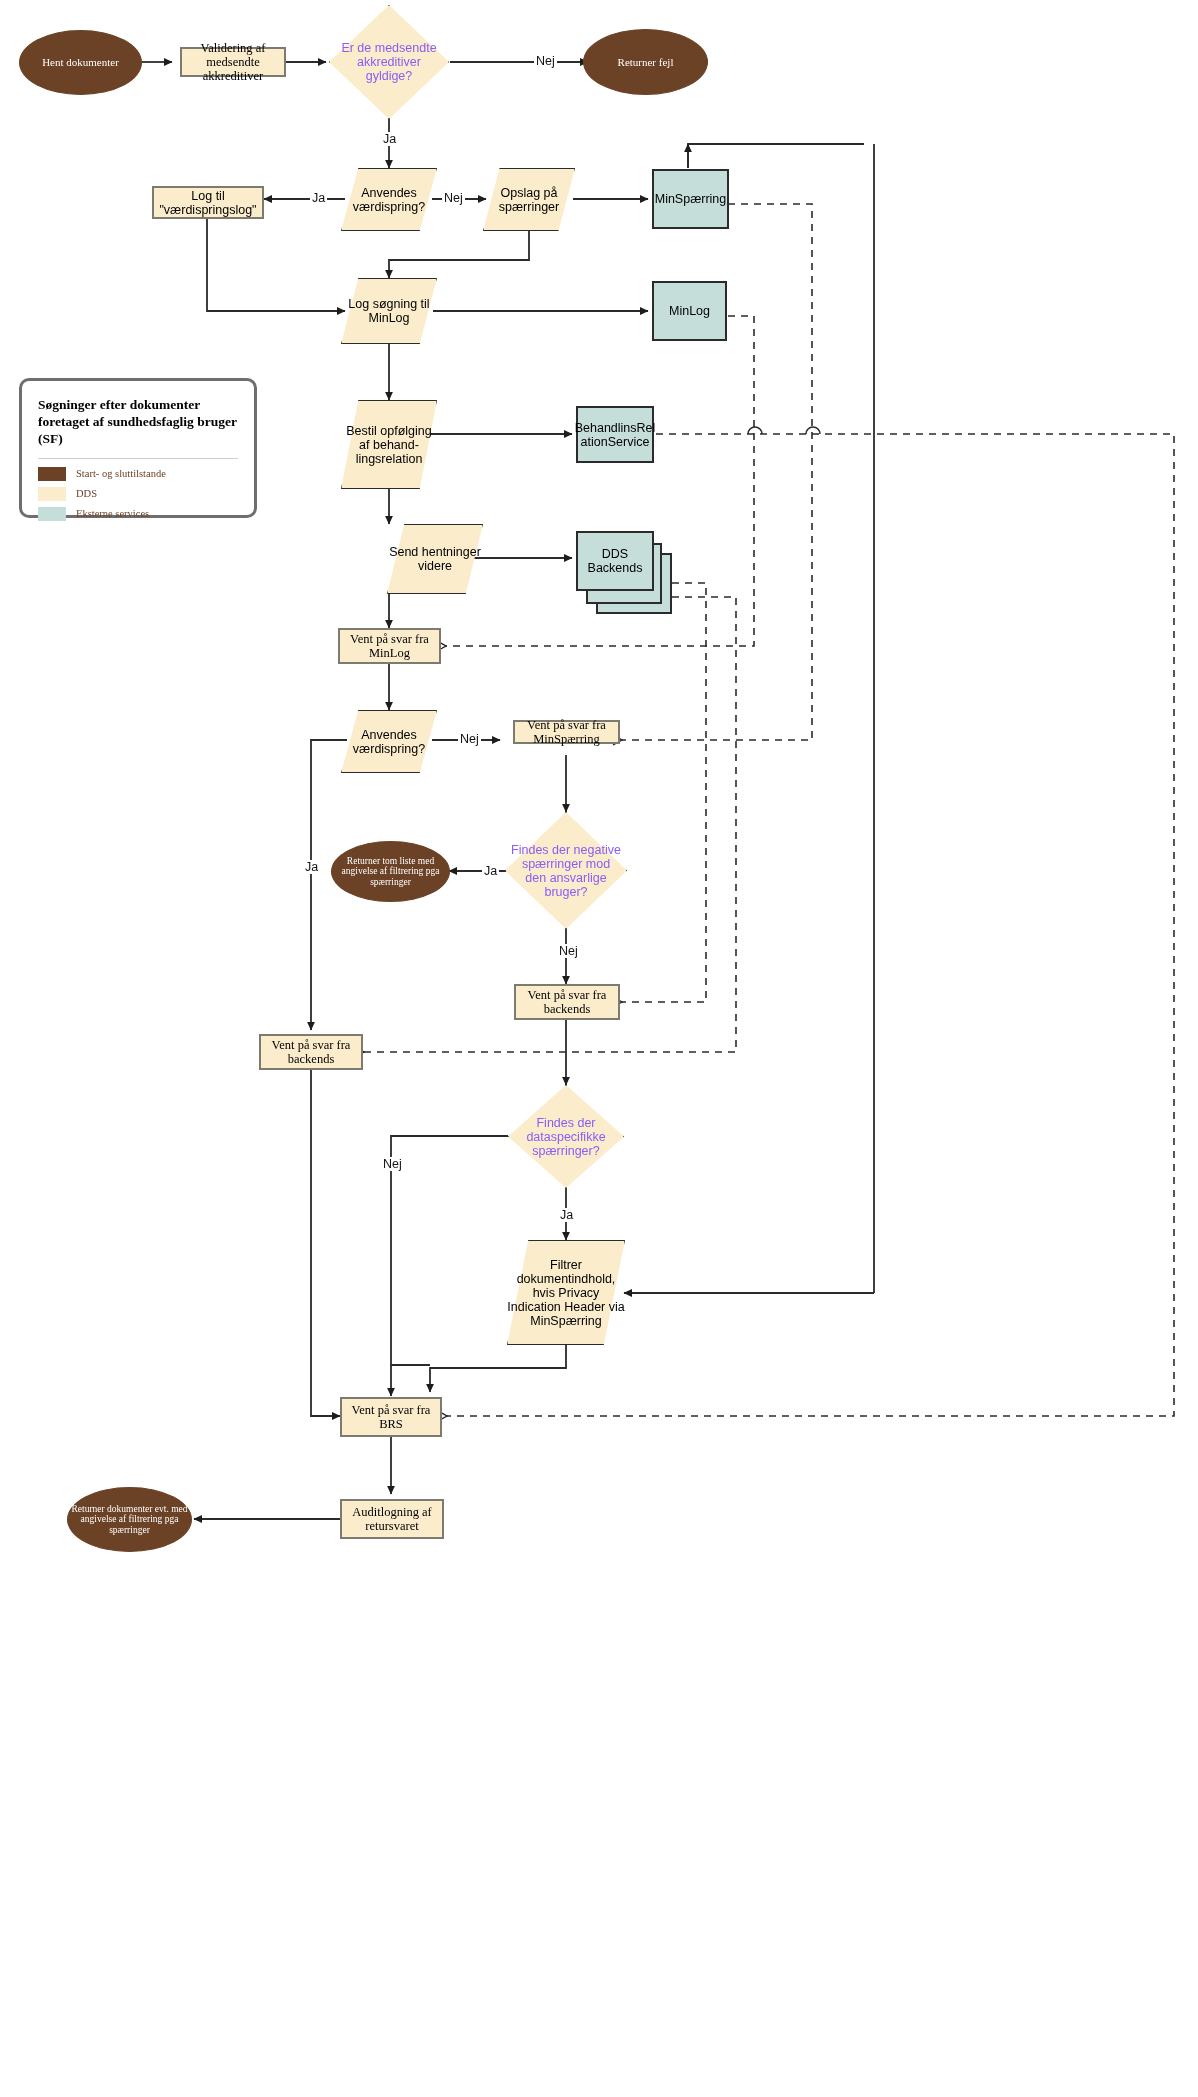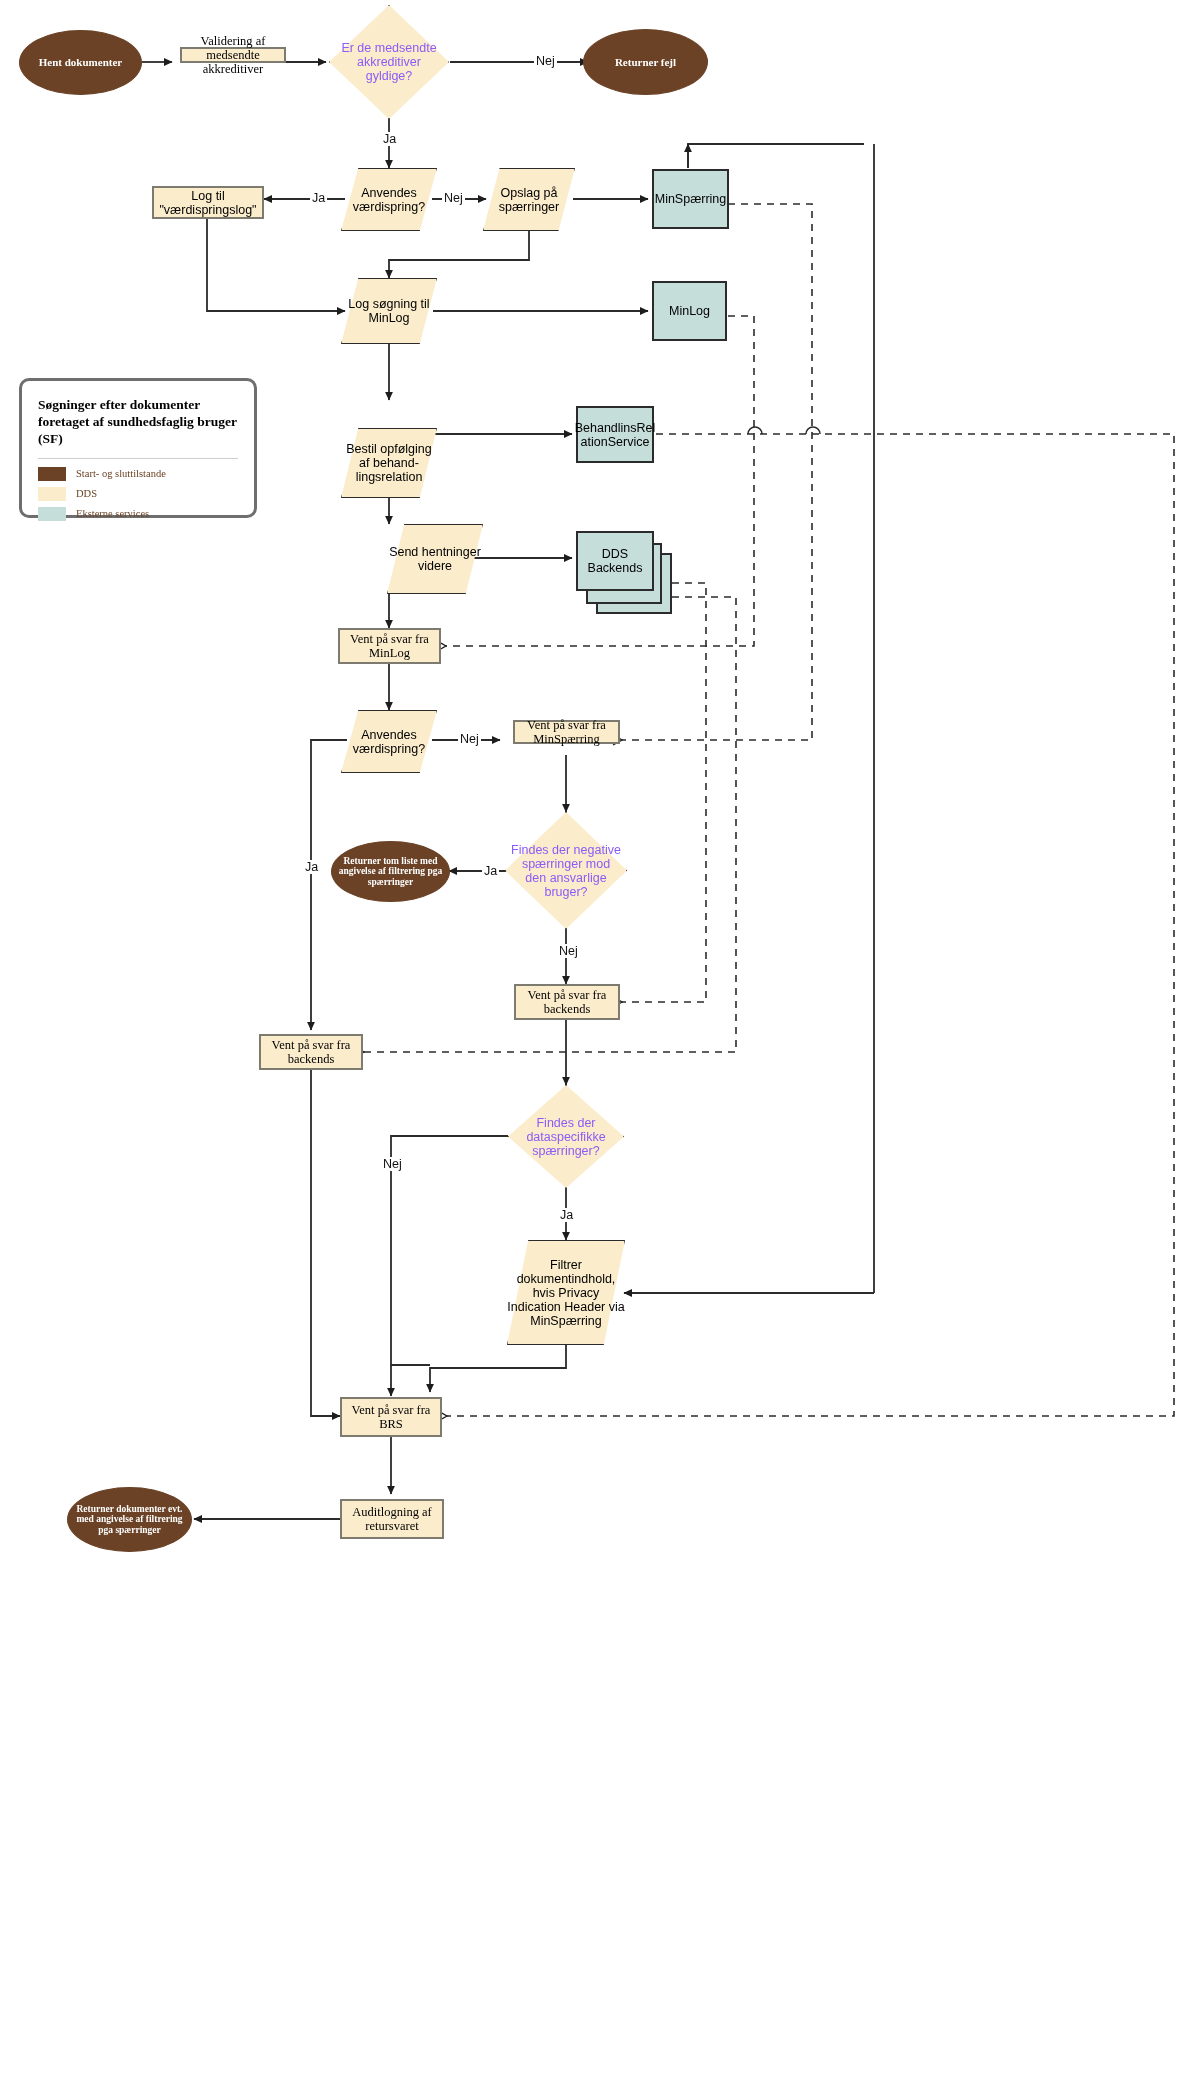--- a/index.html
+++ b/index.html
@@ -4,21 +4,21 @@
 <style>
   html,body{margin:0;padding:0;background:#ffffff;}
   body{font-family:"Liberation Sans",sans-serif;}
   #canvas{position:relative;width:1198px;height:2097px;background:#ffffff;overflow:hidden;}
   svg#wires{position:absolute;left:0;top:0;width:1198px;height:2097px;}
   .node{position:absolute;box-sizing:border-box;display:flex;align-items:center;justify-content:center;text-align:center;}
   .node span{display:block;line-height:1.12;}
 
   
   .term{border-radius:50%;background:#6b4226;border:1px solid #6b4226;color:#ffffff;
-        font-family:"Liberation Serif",serif;font-weight:bold;font-size:11px;}
+        font-family:"Liberation Serif",serif;font-weight:normal;font-size:11px;}
 
   
   .rect{background:#fbeccc;border:2px solid #7d7a70;font-family:"Liberation Serif",serif;font-size:12.5px;color:#000;}
 
   
   .rect-sans{background:#fbeccc;border:2px solid #7d7a70;font-family:"Liberation Sans",sans-serif;font-size:12.5px;color:#000;}
 
   
   .svcbox{background:#c6ded9;border:2px solid #2b2b2b;font-family:"Liberation Sans",sans-serif;font-size:12.5px;color:#000;}
   .stack-shadow{position:absolute;background:#c6ded9;border:2px solid #2b2b2b;box-sizing:border-box;}
@@ -144,21 +144,21 @@
     <g stroke="#2b2b2b" stroke-width="1.6" fill="none">
       <path d="M748,434 a7,7 0 0 1 14,0"></path>
       <path d="M806,434 a7,7 0 0 1 14,0"></path>
     </g>
   </svg>
 
   <div class="node term" style="left:19px;top:30px;width:123px;height:65px;">
     <span>Hent dokumenter</span>
   </div>
 
-  <div class="node rect" style="left:180px;top:47px;width:106px;height:16px;">
+  <div class="node rect" style="left:180px;top:47px;width:106px;height:30px;">
     <span>Validering af medsendte akkreditiver</span>
   </div>
 
   <div class="node dia" style="left:329px;top:5px;width:120px;height:114px;">
     <div class="dia-shape"></div>
     <span class="dia-lbl">Er de medsendte akkreditiver gyldige?</span>
   </div>
 
   <div class="node term" style="left:583px;top:29px;width:125px;height:66px;">
     <span>Returner fejl</span>
@@ -184,21 +184,21 @@
 
   <div class="node para" style="left:341px;top:278px;width:96px;height:66px;">
     <div class="para-shape"></div>
     <span class="para-lbl">Log søgning til MinLog</span>
   </div>
 
   <div class="node svcbox" style="left:652px;top:281px;width:75px;height:60px;">
     <span>MinLog</span>
   </div>
 
-  <div class="node para" style="left:341px;top:400px;width:96px;height:70px;margin-top:28px;">
+  <div class="node para" style="left:341px;top:400px;width:96px;height:89px;">
     <div class="para-shape"></div>
     <span class="para-lbl">Bestil opfølging af behand-lingsrelation</span>
   </div>
 
   <div class="node svcbox" style="left:576px;top:406px;width:78px;height:57px;">
     <span>BehandlinsRel ationService</span>
   </div>
 
   <div class="node para" style="left:341px;top:524px;width:96px;height:70px;margin-left:46px;">
     <div class="para-shape"></div>

